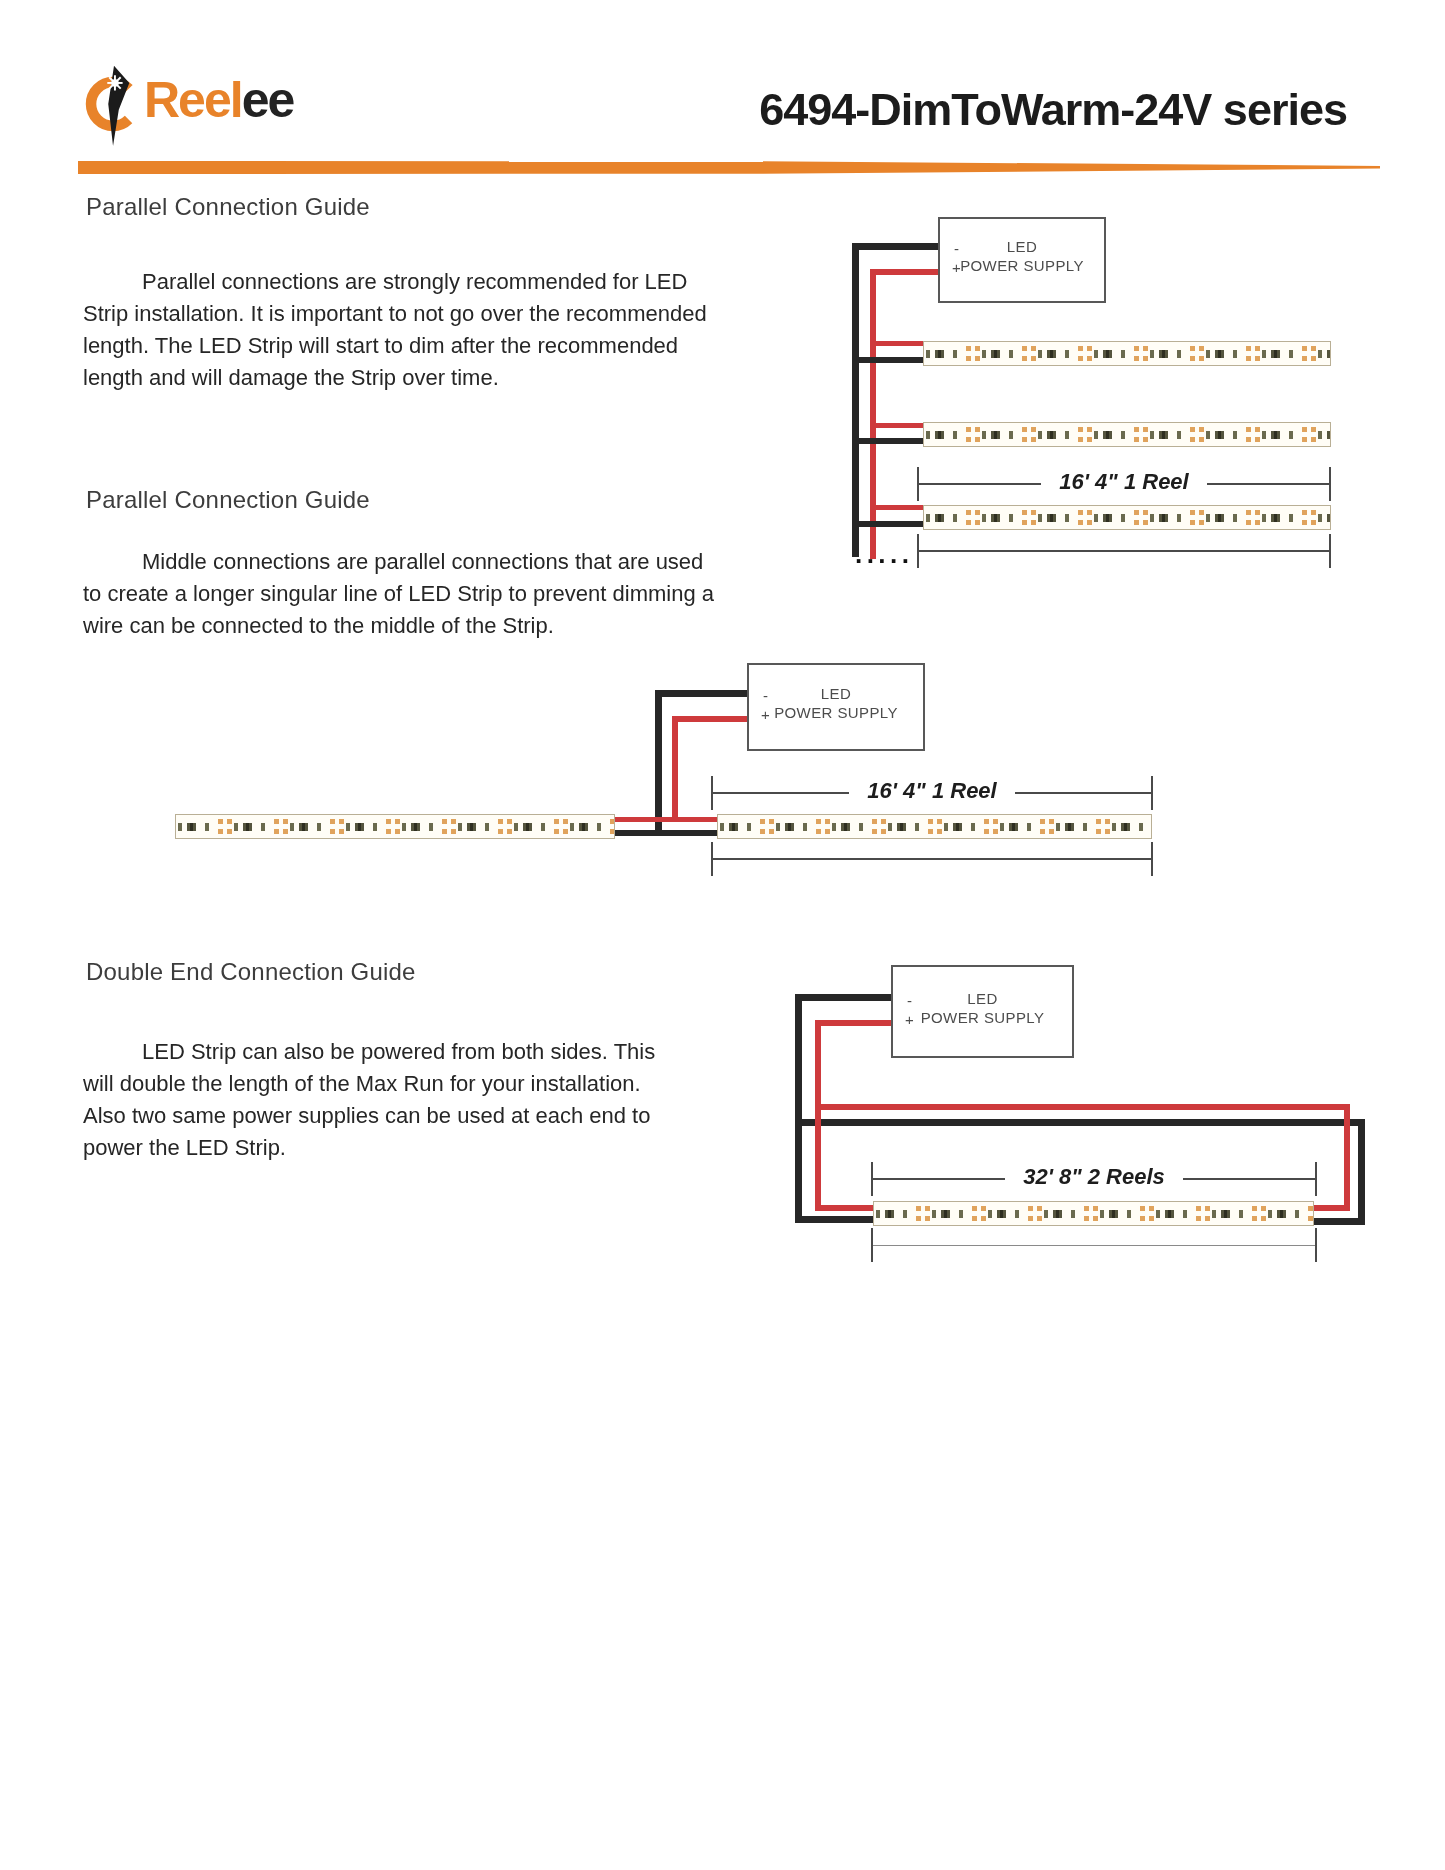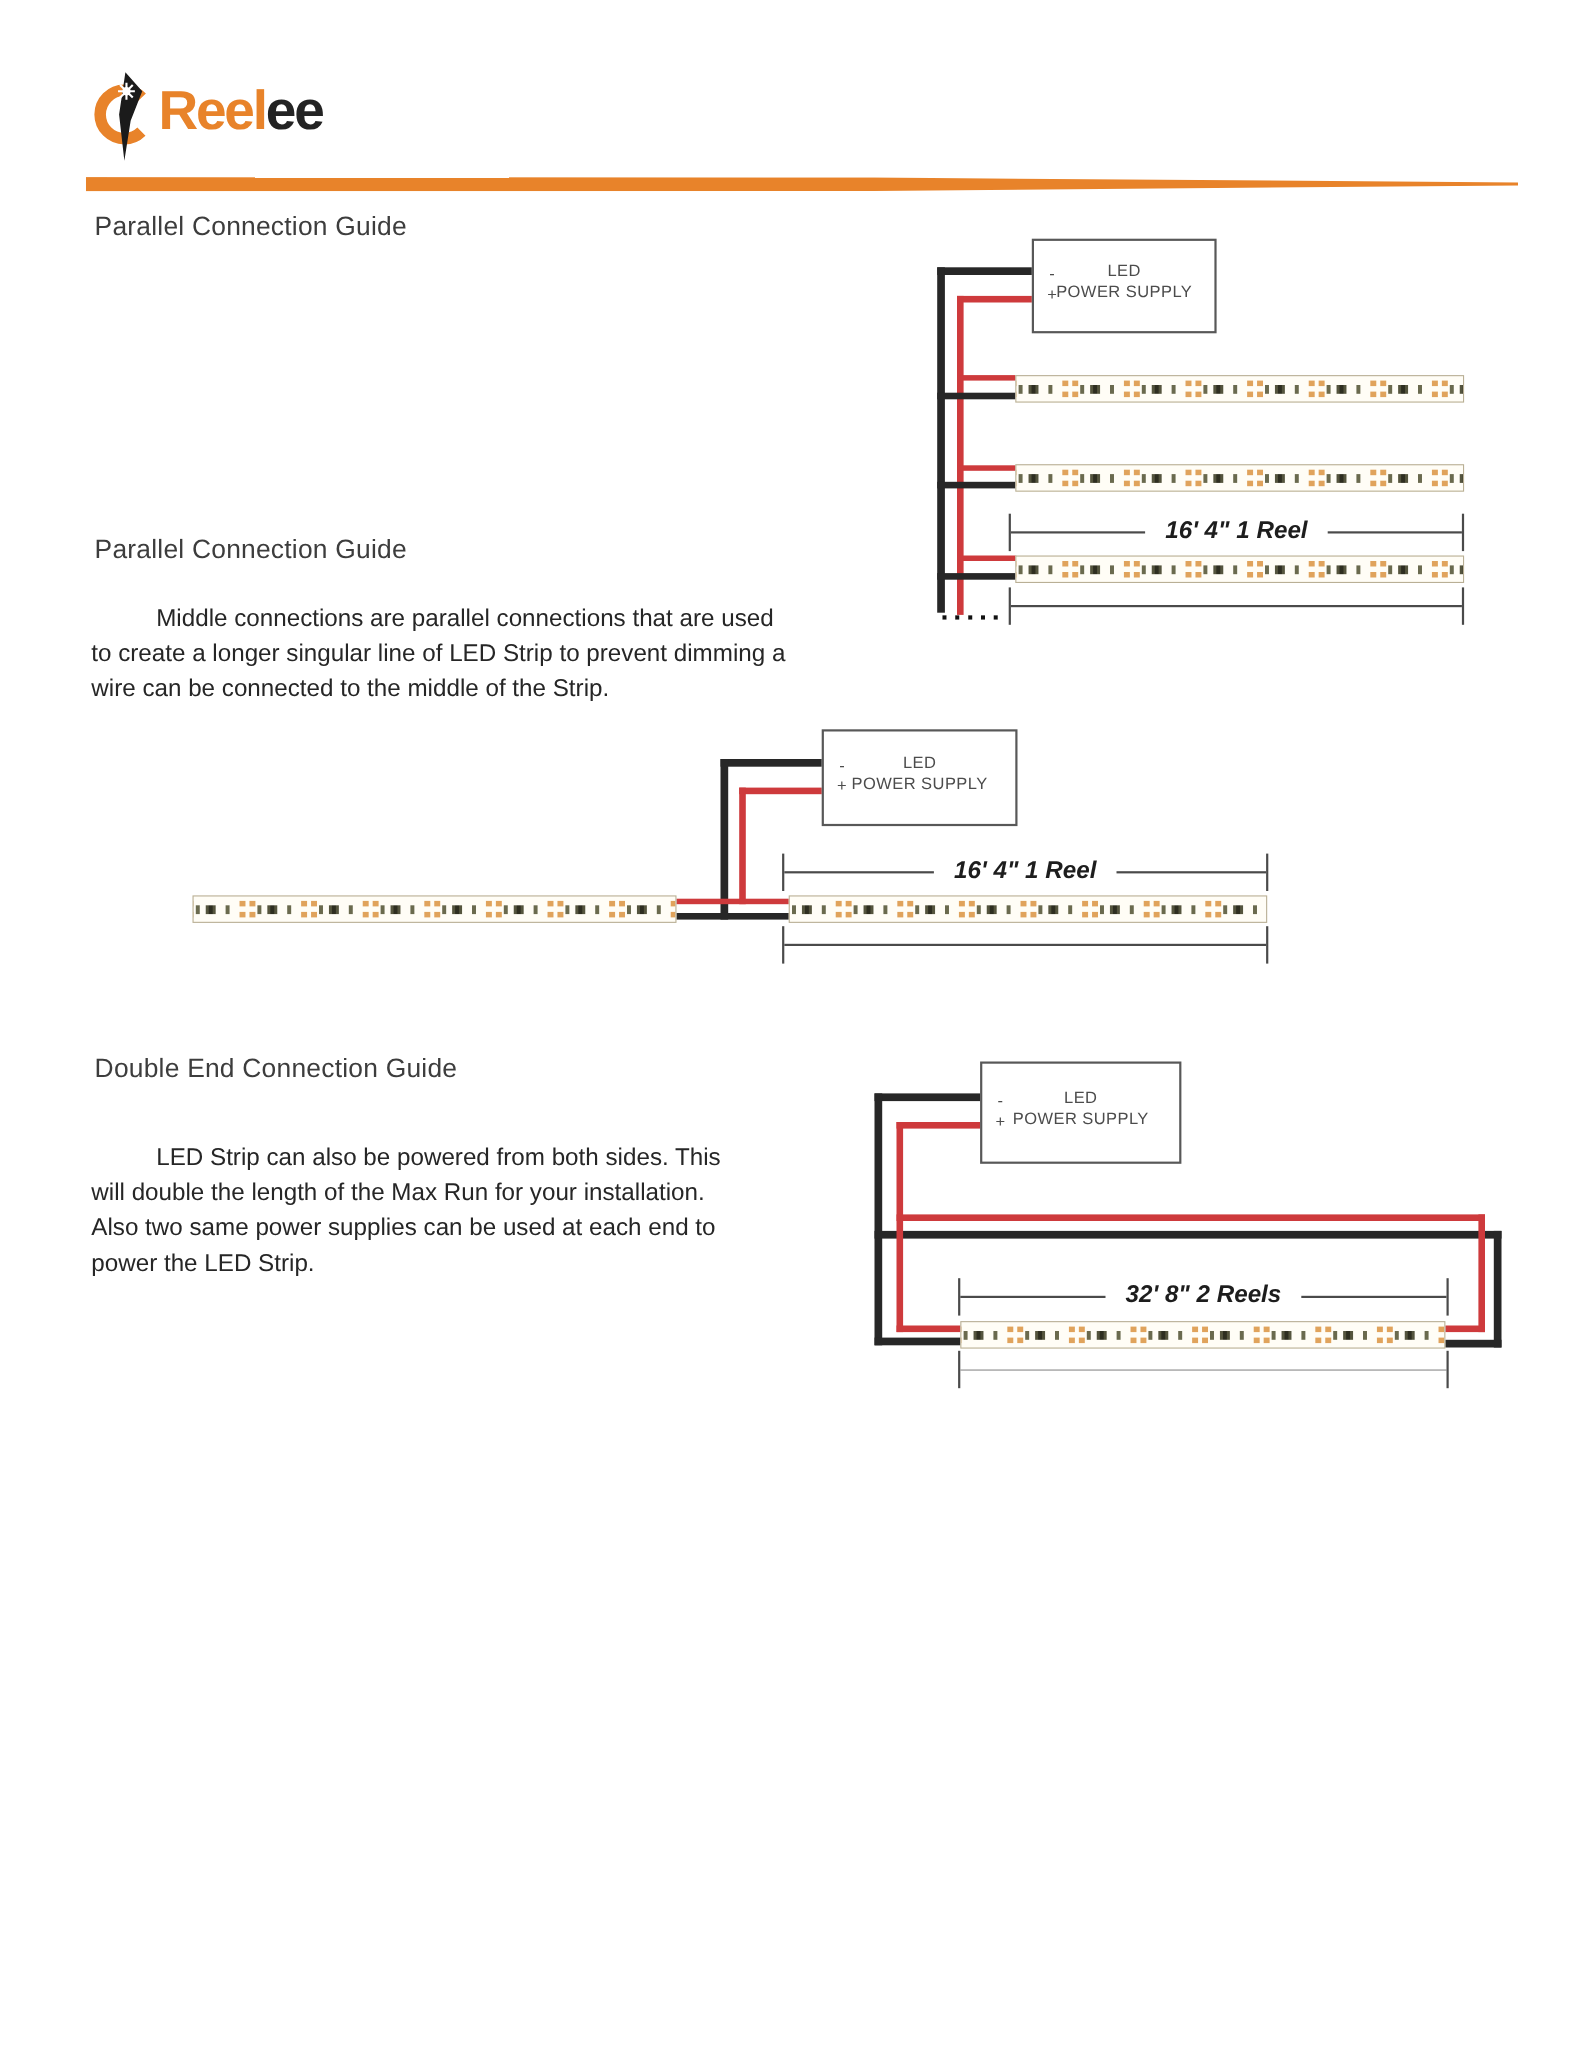--- a/index.html
+++ b/index.html
@@ -67,23 +67,25 @@
       <line x1="31" y1="16" x2="31" y2="32"></line>
       <line x1="23" y1="24" x2="39" y2="24"></line>
       <line x1="25" y1="18" x2="37" y2="30"></line>
       <line x1="37" y1="18" x2="25" y2="30"></line>
     </g>
     <circle cx="31" cy="24" r="4" fill="#ffffff"></circle>
   </svg>
   <div class="logo-text">
     <span class="lt1">Reel</span><span class="lt2">ee</span>
   </div>
+  <div class="doc-title">6494-DimToWarm-24V series</div>
   <div class="orange-rule"></div>
 
   <div class="sec-heading" style="left:86px;top:193px;">Parallel Connection Guide</div>
+  <div class="para" style="left:83px;top:266px;width:645px;">Parallel connections are strongly recommended for LED Strip installation. It is important to not go over the recommended length. The LED Strip will start to dim after the recommended length and will damage the Strip over time.</div>
 
   <div class="wb" style="left:852px;top:243px;width:88px;height:7px;"></div>
   <div class="wb" style="left:852px;top:243px;width:7px;height:314px;"></div>
   <div class="wr" style="left:870px;top:269px;width:70px;height:6px;"></div>
   <div class="wr" style="left:870px;top:269px;width:6px;height:290px;"></div>
 
   <div class="wr" style="left:872px;top:341px;width:52px;height:5px;"></div>
   <div class="wb" style="left:852px;top:357px;width:72px;height:6px;"></div>
   <div class="wr" style="left:872px;top:423px;width:52px;height:5px;"></div>
   <div class="wb" style="left:852px;top:438px;width:72px;height:6px;"></div>

